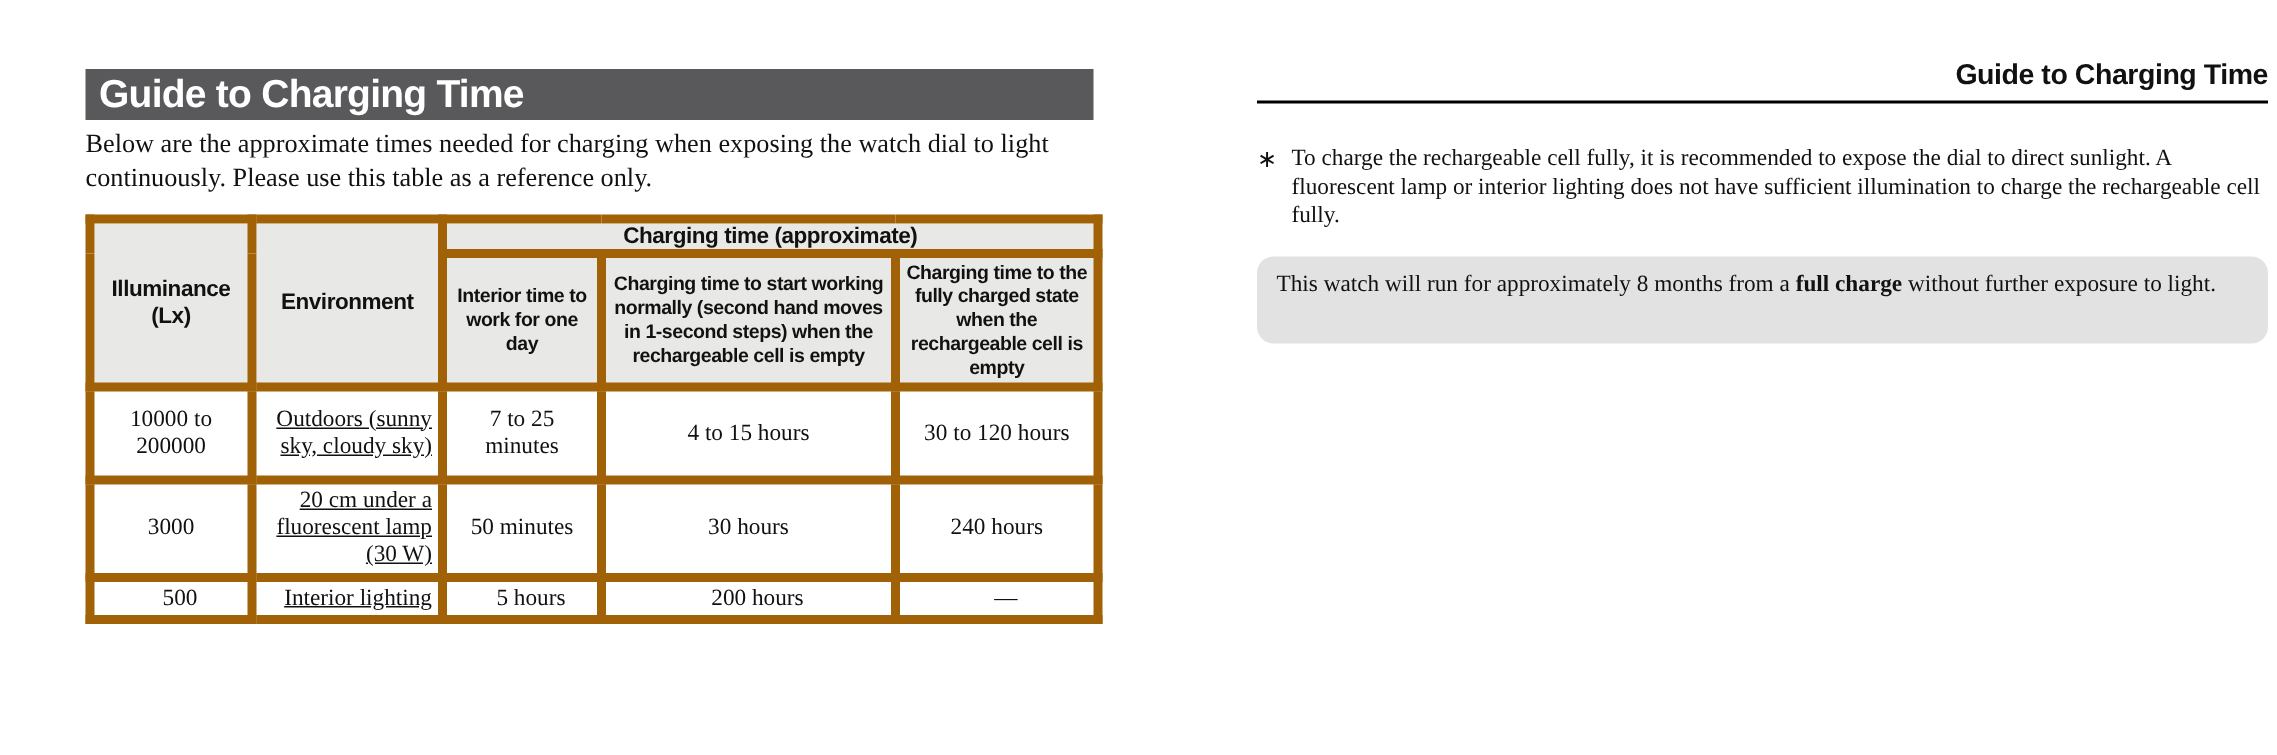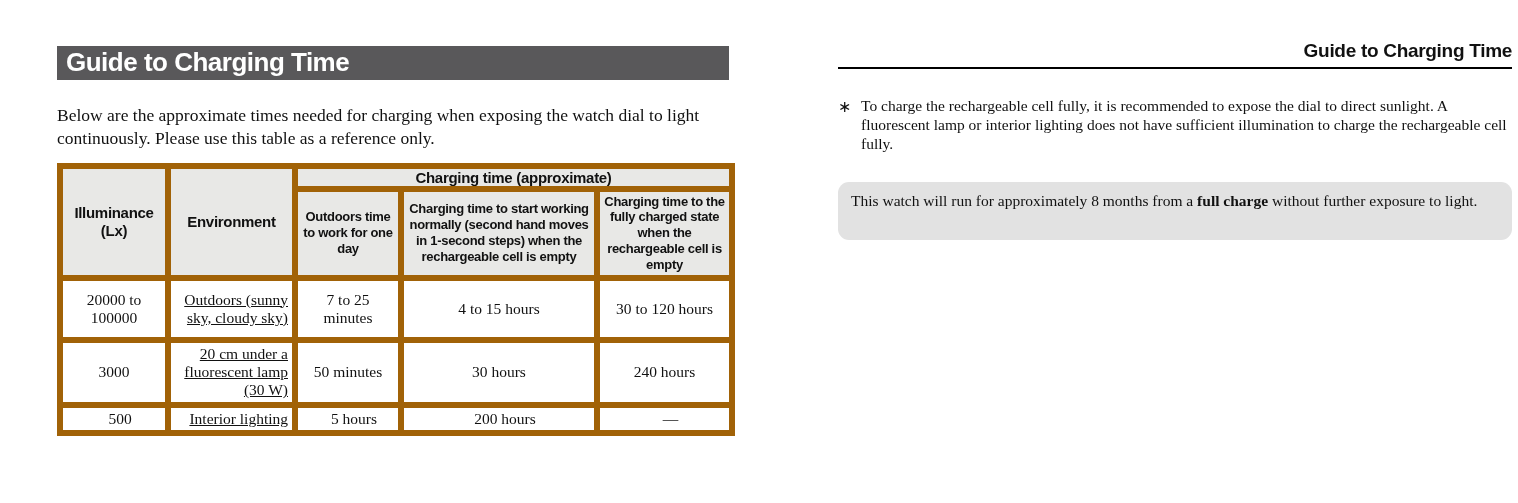--- a/index.html
+++ b/index.html
@@ -28,21 +28,21 @@
     background: var(--title-bar-bg);
     color: #ffffff;
     font-family: "Liberation Sans", sans-serif;
     font-weight: bold;
     font-size: 26px;
     letter-spacing: -0.5px;
     line-height: 33px;
     padding-left: 9px;
   }
   .intro {
-    margin-top: 24px;
+    margin-top: 4px;
     width: 678px;
     font-size: 17.5px;
     line-height: 1.33;
   }
 
   table.charging-table {
     border-collapse: collapse;
     table-layout: fixed;
     width: 672px;
     margin-top: 12px;
@@ -93,21 +93,21 @@
     font-size: 15.5px;
     line-height: 1.24;
   }
   .asterisk-note .marker {
     flex: none;
     width: 23px;
     font-size: 16px;
     padding-top: 1px;
   }
   .info-box {
-    margin-top: 28px;
+    margin-top: 17px;
     background: var(--info-box-bg);
     border-radius: 11px;
     padding: 9px 13px 10px 13px;
     font-size: 15.5px;
     line-height: 1.28;
     min-height: 58px;
   }
   .info-box b { font-weight: bold; }
 </style>
 </head>
@@ -128,28 +128,28 @@
         <col style="width:196px">
         <col style="width:135px">
       </colgroup>
       <thead>
         <tr>
           <th rowspan="2" class="th-main">Illuminance (Lx)</th>
           <th rowspan="2" class="th-main">Environment</th>
           <th colspan="3" class="th-group">Charging time (approximate)</th>
         </tr>
         <tr>
-          <th class="th-sub">Outdoors time to work for one day</th>
+          <th class="th-sub">Interior time to work for one day</th>
           <th class="th-sub">Charging time to start working normally (second hand moves in 1-second steps) when the rechargeable cell is empty</th>
           <th class="th-sub">Charging time to the fully charged state when the rechargeable cell is empty</th>
         </tr>
       </thead>
       <tbody>
         <tr class="row-1">
-          <td>20000 to 100000</td>
+          <td>10000 to 200000</td>
           <td class="env">Outdoors (sunny sky, cloudy sky)</td>
           <td>7 to 25 minutes</td>
           <td>4 to 15 hours</td>
           <td>30 to 120 hours</td>
         </tr>
         <tr class="row-2">
           <td>3000</td>
           <td class="env">20 cm under a fluorescent lamp (30 W)</td>
           <td>50 minutes</td>
           <td>30 hours</td>

